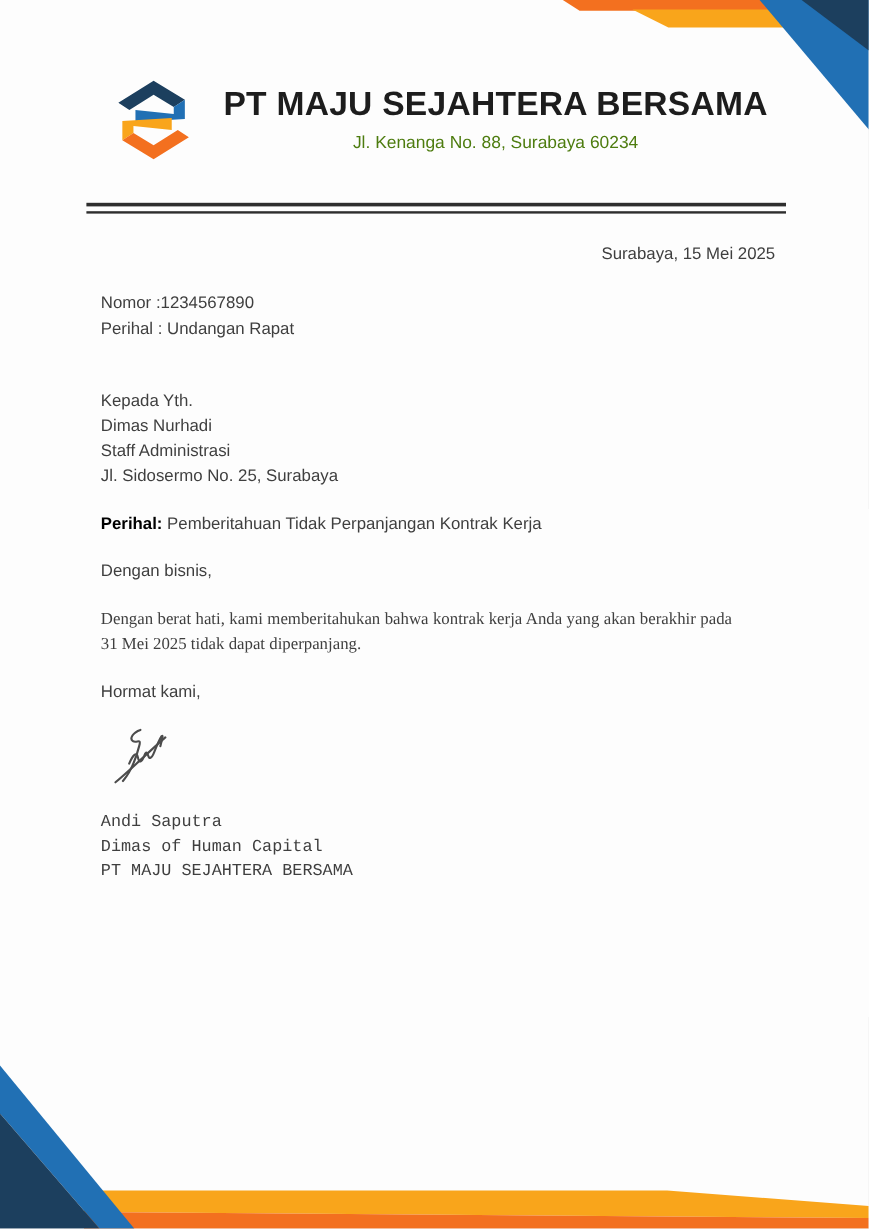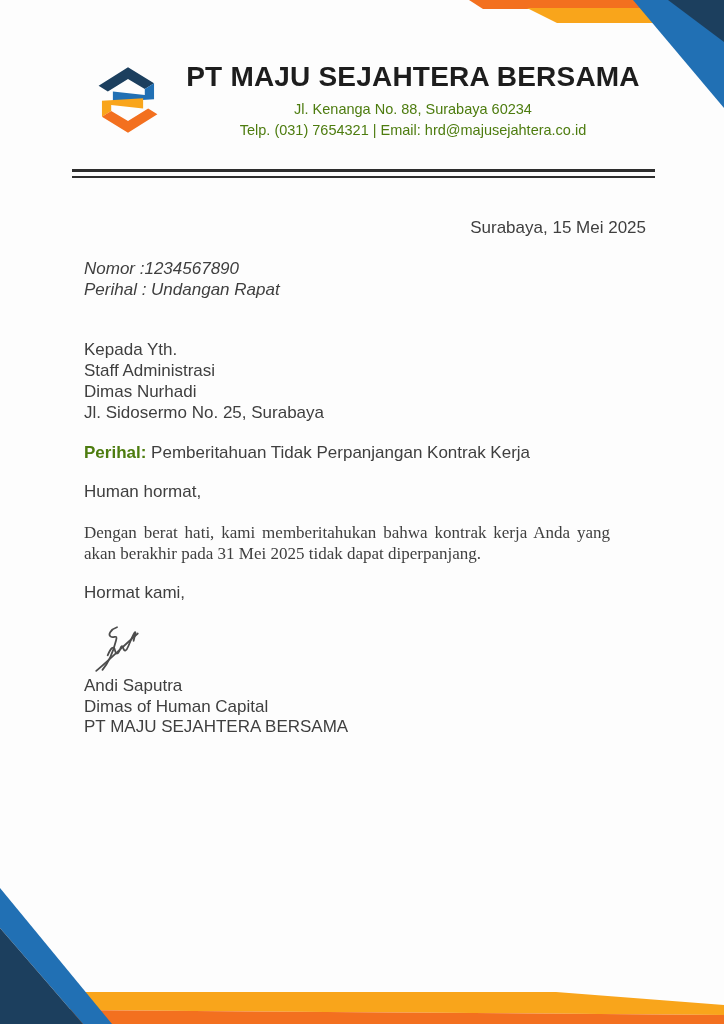--- a/index.html
+++ b/index.html
@@ -29,36 +29,36 @@
 
   .divider{
     position:absolute;left:72px;right:69px;top:169px;
     height:4px;
     border-top:3px solid #2e2e2e;
     border-bottom:2px solid #2e2e2e;
   }
 
   
   .content{
-    position:absolute;left:84px;right:78px;top:208px;
-    font-size:17px;line-height:21px;
+    position:absolute;left:84px;right:78px;top:192px;
+    font-size:14px;line-height:21px;
   }
   .date{text-align:right;margin:9px 0 0 0;}
   .refs{margin-top:20px;}
-  .refs p{margin:0;font-style:italic;}
+  .refs p{margin:0;}
   .recipient{margin-top:39px;}
   .recipient p{margin:0;}
   .subject{margin-top:19px;}
-  .subject .b{font-weight:bold;color:#4d7c0f;}
+  .subject .b{font-weight:bold;color:#000000;}
   .opening{margin-top:18px;}
   .para{margin:20px 36px 0 0;text-align:justify;font-family:Liberation Serif, serif;}
   .para.p3{margin-top:18px;}
   .closing{margin-top:18px;}
   .sig-scribble{display:block;margin:7px 0 0 2px;}
-  .signer{margin-top:2px;}
+  .signer{margin-top:20px;font-family:Liberation Mono, monospace;}
   .signer p{margin:0;line-height:20.5px;}
 </style>
 </head>
 <body>
 
 <div class="page">
 
   <svg class="decor" viewBox="0 0 724 1024" aria-hidden="true">
 
     <g>
@@ -79,45 +79,44 @@
   <div class="header">
     <svg class="logo" width="84" height="84" viewBox="0 0 100 100" aria-hidden="true">
       <polygon points="15,33 50,11 81,30 70,37 50,25 26,40" fill="#1c3f5e"></polygon>
       <polygon points="70,37 81,30 81,49 32,52 32,40 70,44" fill="#2170b4"></polygon>
       <polygon points="30,63 19,70 19,51 68,48 68,60 30,56" fill="#f9a51b"></polygon>
       <polygon points="85,67 50,89 19,70 30,63 50,75 74,60" fill="#f3701f"></polygon>
     </svg>
     <div class="head-text">
       <div class="company-name">PT MAJU SEJAHTERA BERSAMA</div>
       <p class="head-line">Jl. Kenanga No. 88, Surabaya 60234</p>
-      <p class="head-line">Telp. (031) 7654321 | Email: hrd@majusejahtera.co.id</p>
     </div>
   </div>
 
   <div class="divider"></div>
 
   <div class="content">
 
     <p class="date">Surabaya, 15 Mei 2025</p>
 
     <div class="refs">
       <p>Nomor :1234567890</p>
       <p>Perihal : Undangan Rapat</p>
     </div>
 
     <div class="recipient">
       <p>Kepada Yth.</p>
+      <p>Dimas Nurhadi</p>
       <p>Staff Administrasi</p>
-      <p>Dimas Nurhadi</p>
       <p>Jl. Sidosermo No. 25, Surabaya</p>
     </div>
 
     <p class="subject"><span class="b">Perihal:</span> <span>Pemberitahuan Tidak Perpanjangan Kontrak Kerja</span></p>
 
-    <p class="opening">Human hormat,</p>
+    <p class="opening">Dengan bisnis,</p>
 
     <p class="para p1">Dengan berat hati, kami memberitahukan bahwa kontrak kerja Anda yang akan berakhir pada 31 Mei 2025 tidak dapat diperpanjang.</p>
 
     <p class="closing">Hormat kami,</p>
 
     <svg class="sig-scribble" width="62" height="54" viewBox="0 0 48 52" aria-hidden="true">
       <g fill="none" stroke="#4c4c4c" stroke-width="1.7" stroke-linecap="round">
         <path d="M24,7 C18,9 15,14 18,16 C21,18 25,13 23,20 C20,32 15,42 10,48"></path>
         <path d="M15,34 C18,27 21,24 22,29 C23,34 25,33 27,28 C28,25 29,24 30,27 C31,31 33,30 35,25 C37,20 39,15 41,12 C42,11 42,12 41,16 L40,20"></path>
         <path d="M4,49 C14,41 28,27 44,13"></path>

